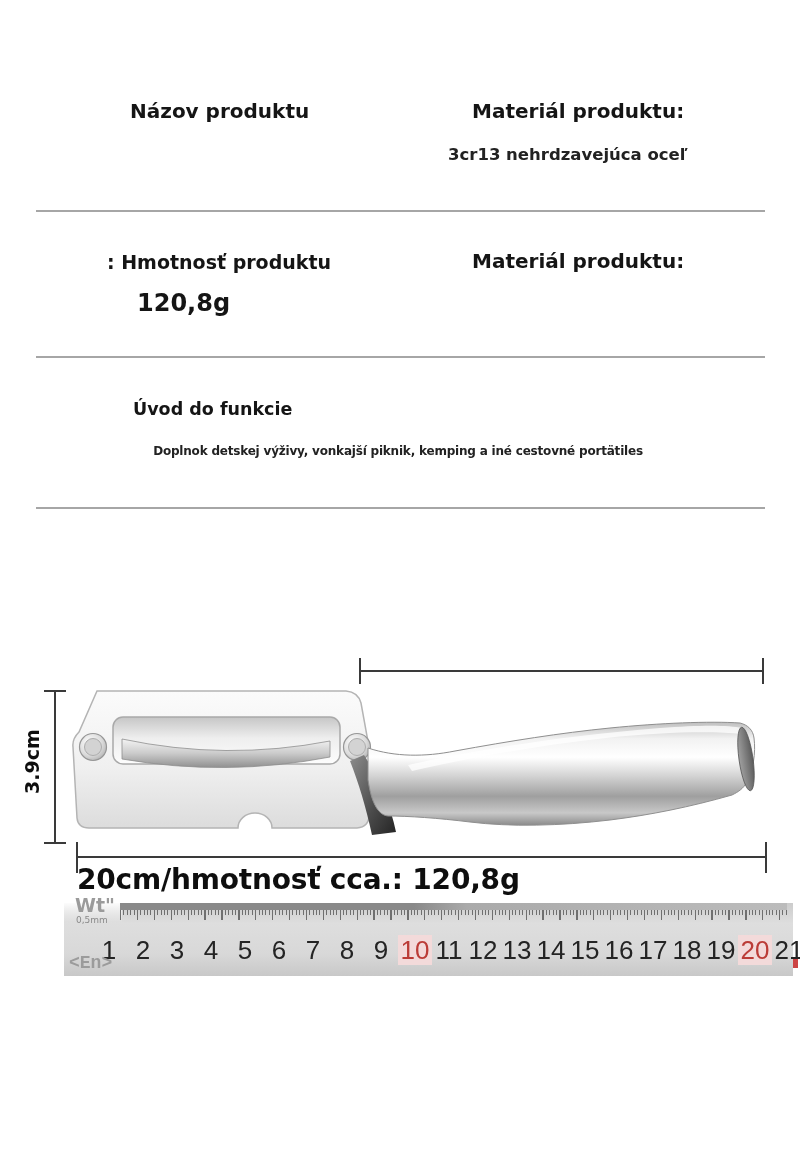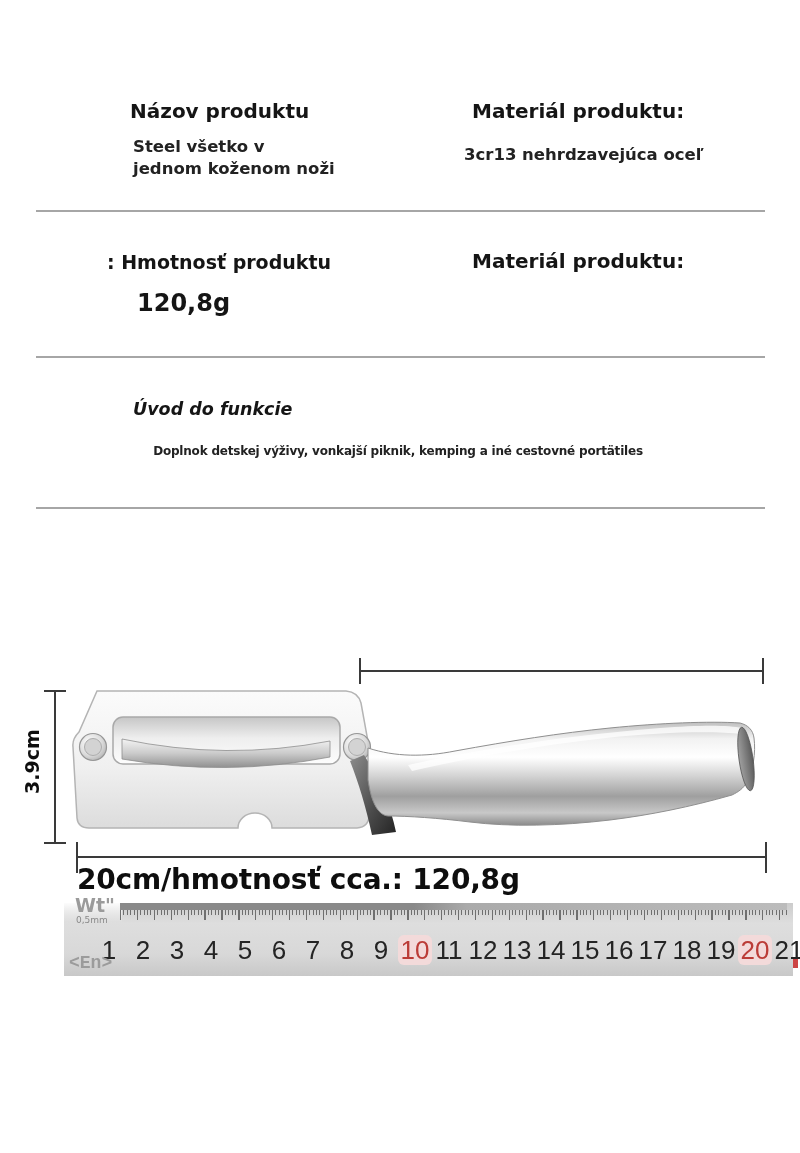--- a/index.html
+++ b/index.html
@@ -18,47 +18,46 @@
     background:linear-gradient(#cccccc,#dedede 28%,#d8d8d8 70%,#c8c8c8);}
   .ruler-strip{position:absolute;left:56px;top:0;width:667px;height:7px;
     background:linear-gradient(90deg,#898989 0 44%,#aaaaaa 52%,#bcbcbc);}
   .ticks-small{position:absolute;left:56px;top:7px;width:667px;height:5px;
     background:repeating-linear-gradient(90deg,#6f6f6f 0 1px,rgba(0,0,0,0) 1px 3.38px);}
   .ticks-tall{position:absolute;left:56px;top:7px;width:667px;height:10px;
     background:repeating-linear-gradient(90deg,#6f6f6f 0 1.3px,rgba(0,0,0,0) 1.3px 16.9px);}
   .nums{position:absolute;left:28px;top:32px;width:714px;display:flex;}
   .nums span{flex:1;text-align:center;font-size:26px;line-height:30px;color:#242424;
     font-family:"Liberation Sans","DejaVu Sans",sans-serif;}
-  .nums span.red{color:#bb3c37;background:#f3dada;border-radius:6px;}
+  .nums span.red{color:#bb3c37;background:#f3dada;border-radius:0;}
   .ruler-corner{position:absolute;left:0;top:0;width:58px;height:20px;
     background:linear-gradient(rgba(255,255,255,.95),rgba(255,255,255,0));}
   .gray-label{color:#9b9b9b;font-weight:bold;}
   .red-dot{position:absolute;left:793px;top:944px;width:5px;height:9px;background:#c44;}
 </style>
 </head>
 <body>
 
 <div id="page">
 
   <div class="abs hd" style="left:130px;top:84px;">Názov produktu</div>
-  <div class="abs val" style="left:133px;top:121px;width:205px;line-height:1.32;">Steel všetko v jednom koženom noži</div>
 
   <div class="abs hd" style="left:472px;top:84px;">Materiál produktu:</div>
-  <div class="abs val" style="left:464px;top:130px;">3cr13 nehrdzavejúca oceľ</div>
+  <div class="abs val" style="left:448px;top:130px;">3cr13 nehrdzavejúca oceľ</div>
 
   <div class="divider" style="top:195px;"></div>
 
   <div class="abs hd" style="left:107px;top:236px;font-size:19px;">: Hmotnosť produktu</div>
   <div class="abs hd" style="left:137px;top:274px;font-size:24px;">120,8g</div>
 
   <div class="abs hd" style="left:472px;top:234px;">Materiál produktu:</div>
 
   <div class="divider" style="top:341px;"></div>
 
-  <div class="abs hd" style="left:133px;top:384px;font-size:17.5px;font-style:italic;">Úvod do funkcie</div>
+  <div class="abs hd" style="left:133px;top:384px;font-size:17.5px;">Úvod do funkcie</div>
   <div class="abs val" style="left:0;top:429px;width:796px;text-align:center;font-size:12px;letter-spacing:-0.2px;">Doplnok detskej výživy, vonkajší piknik, kemping a iné cestovné portätiles</div>
 
   <div class="divider" style="top:492px;"></div>
 
   <svg class="abs" style="left:0;top:620px;" width="800" height="270" viewBox="0 0 800 270">
     <defs>
       <linearGradient id="gPlate" x1="0" y1="0" x2="0" y2="1">
         <stop offset="0" stop-color="#fbfbfb"></stop>
           <stop offset="0.55" stop-color="#f0f0f0"></stop>
           <stop offset="1" stop-color="#dcdcdc"></stop>

